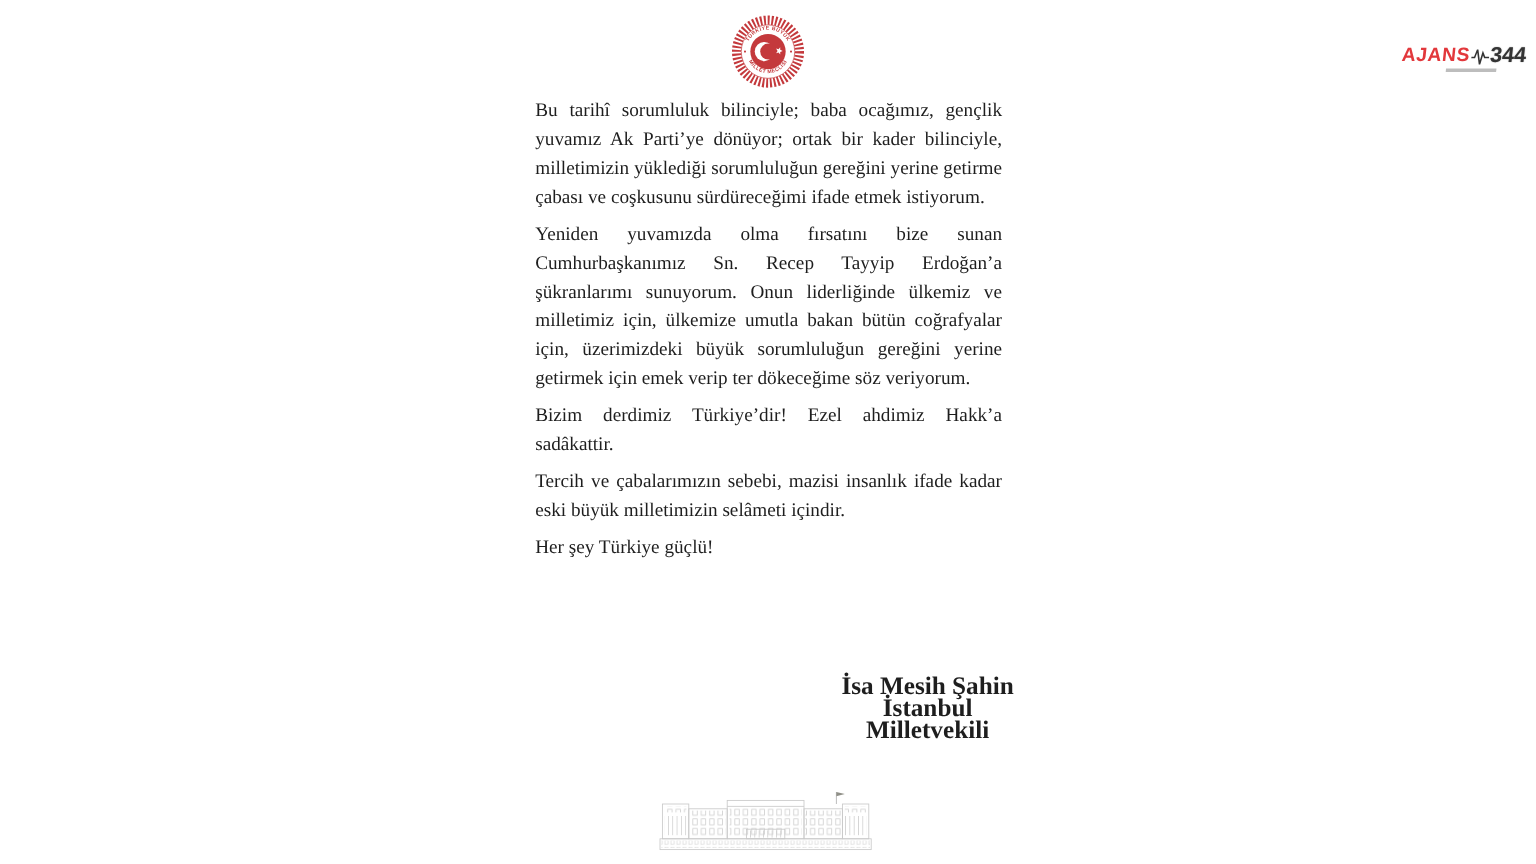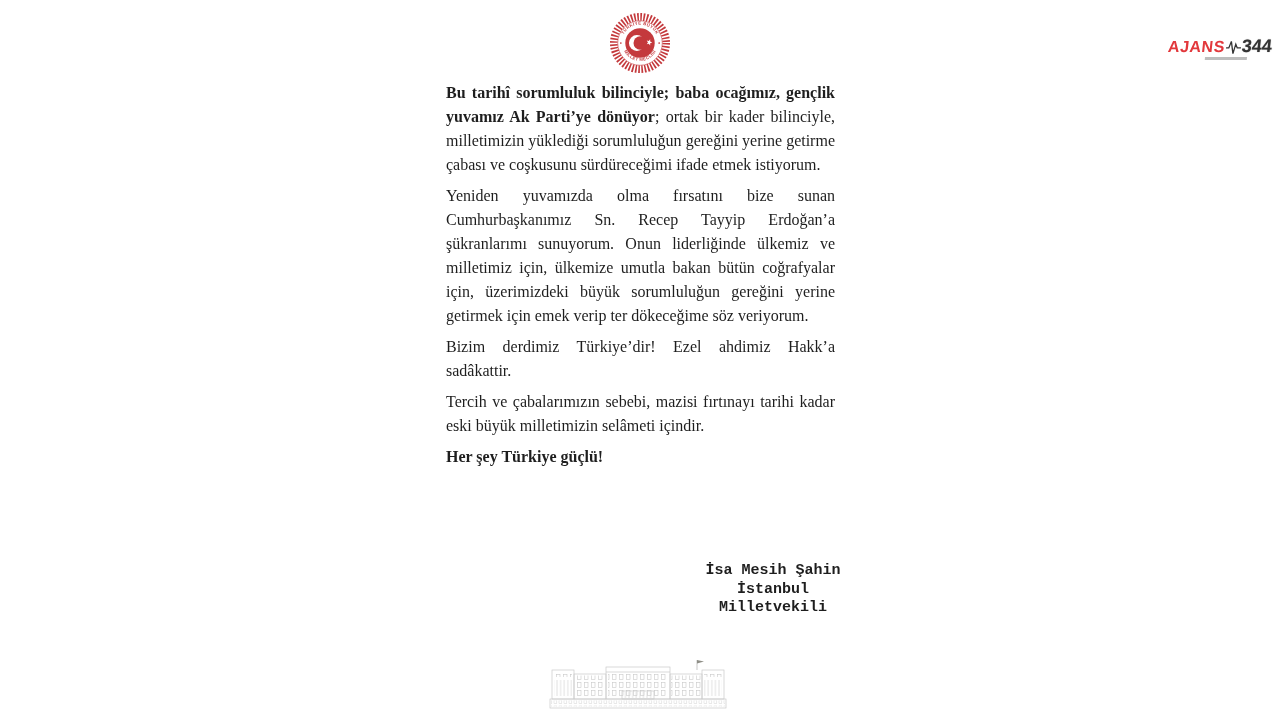--- a/index.html
+++ b/index.html
@@ -18,26 +18,26 @@
   .wm-344 { color: #343434; font-weight: bold; font-size: 18px; letter-spacing: 0px;
             text-shadow: 0 0 1px #888; }
   .wm-pulse { width: 15px; height: 20px; flex: 0 0 auto; }
   .wm-bar { margin-left: 38px; margin-top: 0px; width: 42px; height: 3px; background: #bdbdbd; }
 
   
   .letter { position: absolute; left: 446px; top: 81px; width: 389px;
             font-size: 16px; line-height: 24px; color: #1e1e1e;
             text-align: justify; }
   .letter p { margin: 0 0 7px 0; }
-  .letter b { font-weight: bold; }
+  .letter b { font-weight: normal; }
 
   
   .signature { position: absolute; left: 688px; top: 562px; width: 170px;
-               text-align: center; font-weight: bold; font-size: 15px;
-               line-height: 18.5px; color: #1e1e1e; font-family: Liberation Mono, monospace; }
+               text-align: center; font-weight: bold; font-size: 21px;
+               line-height: 18.5px; color: #1e1e1e; }
 
   
   .building { position: absolute; left: 548px; top: 657px; width: 180px; height: 56px; }
 </style>
 </head>
 <body>
 
 <div class="page">
 
   <svg class="emblem" viewBox="0 0 64 64" xmlns="http://www.w3.org/2000/svg" aria-hidden="true">
@@ -74,21 +74,21 @@
       </svg>
       <span class="wm-344">344</span>
     </div>
     <div class="wm-bar"></div>
   </div>
 
   <div class="letter">
       <p><b>Bu tarihî sorumluluk bilinciyle; baba ocağımız, gençlik yuvamız Ak Parti’ye dönüyor</b><span>; ortak bir kader bilinciyle, milletimizin yüklediği sorumluluğun gereğini yerine getirme çabası ve coşkusunu sürdüreceğimi ifade etmek istiyorum.</span></p>
       <p><span>Yeniden yuvamızda olma fırsatını bize sunan Cumhurbaşkanımız Sn. Recep Tayyip Erdoğan’a şükranlarımı sunuyorum. Onun liderliğinde ülkemiz ve milletimiz için, ülkemize umutla bakan bütün coğrafyalar için, üzerimizdeki büyük sorumluluğun gereğini yerine getirmek için emek verip ter dökeceğime söz veriyorum.</span></p>
       <p><span>Bizim derdimiz Türkiye’dir! Ezel ahdimiz Hakk’a sadâkattir.</span></p>
-      <p><span>Tercih ve çabalarımızın sebebi, mazisi fırtınayı tarihi kadar eski büyük milletimizin selâmeti içindir.</span></p>
+      <p><span>Tercih ve çabalarımızın sebebi, mazisi insanlık ifade kadar eski büyük milletimizin selâmeti içindir.</span></p>
       <p><b>Her şey Türkiye güçlü!</b></p>
     </div>
 
   <div class="signature">
     <div>İsa Mesih Şahin</div>
     <div>İstanbul Milletvekili</div>
   </div>
 
   <svg class="building" viewBox="0 0 180 56" xmlns="http://www.w3.org/2000/svg" aria-hidden="true">
     <defs>

